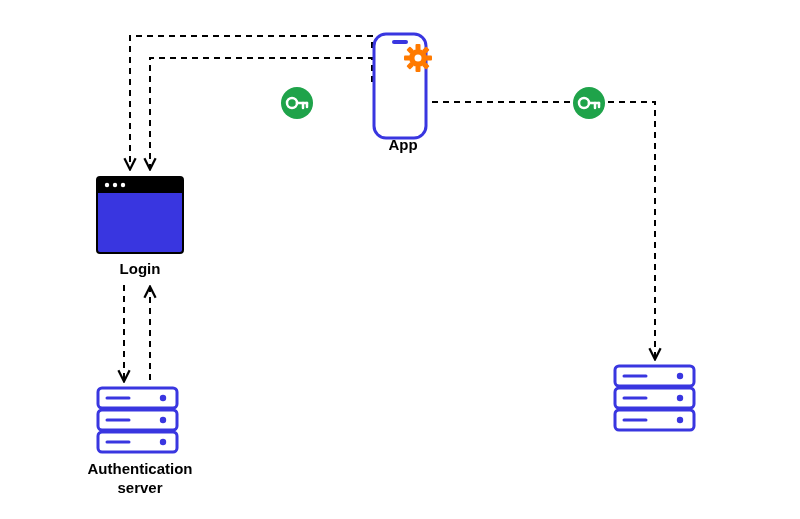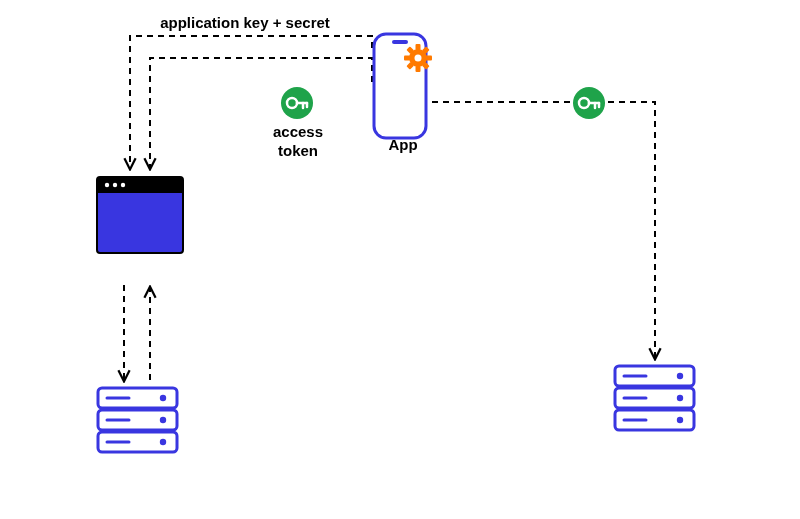--- a/index.html
+++ b/index.html
@@ -74,60 +74,60 @@
 
   <svg width="34" height="34" style="position:absolute;left:280;top:86">
     <circle cx="17" cy="17" r="16" fill="#1fa34a"></circle>
     <g stroke="#fff" stroke-width="2.5" fill="none" stroke-linecap="round">
       <circle cx="12" cy="17" r="5"></circle>
       <path d="M17 17 H27"></path>
       <path d="M23 17 V22"></path>
       <path d="M27 17 V21"></path>
     </g>
   </svg>
-  <div class="label" style="left:263px;top:123px;width:70px">access
-token</div>
 
   <svg width="34" height="34" style="position:absolute;left:572;top:86">
     <circle cx="17" cy="17" r="16" fill="#1fa34a"></circle>
     <g stroke="#fff" stroke-width="2.5" fill="none" stroke-linecap="round">
       <circle cx="12" cy="17" r="5"></circle>
       <path d="M17 17 H27"></path>
       <path d="M23 17 V22"></path>
       <path d="M27 17 V21"></path>
     </g>
   </svg>
 
-  <div class="label" style="left:135px;top:14px;width:220px;text-align:center">application key + secret</div>
 
   <svg width="90" height="80" style="position:absolute;left:95;top:175">
     <rect x="2" y="2" width="86" height="76" rx="3" fill="#3936e0" stroke="#000" stroke-width="2"></rect>
     <rect x="2" y="2" width="86" height="16" fill="#000"></rect>
     <circle cx="12" cy="10" r="2.2" fill="#fff"></circle>
     <circle cx="20" cy="10" r="2.2" fill="#fff"></circle>
     <circle cx="28" cy="10" r="2.2" fill="#fff"></circle>
   </svg>
+  <div class="label" style="left:95px;top:260px;width:90px">Login</div>
 
   <svg width="85" height="70" style="position:absolute;left:95;top:385">
     <g fill="#fff" stroke="#3936e0" stroke-width="3">
       <rect x="3" y="3" width="79" height="20" rx="4"></rect>
       <rect x="3" y="25" width="79" height="20" rx="4"></rect>
       <rect x="3" y="47" width="79" height="20" rx="4"></rect>
     </g>
     <g fill="#3936e0">
       <circle cx="68" cy="13" r="3.2"></circle>
       <circle cx="68" cy="35" r="3.2"></circle>
       <circle cx="68" cy="57" r="3.2"></circle>
     </g>
     <g stroke="#3936e0" stroke-width="3" stroke-linecap="round">
       <line x1="12" y1="13" x2="34" y2="13"></line>
       <line x1="12" y1="35" x2="34" y2="35"></line>
       <line x1="12" y1="57" x2="34" y2="57"></line>
     </g>
   </svg>
+  <div class="label" style="left:75px;top:460px;width:130px">Authentication
+server</div>
 
   <svg width="85" height="70" style="position:absolute;left:612;top:363">
     <g fill="#fff" stroke="#3936e0" stroke-width="3">
       <rect x="3" y="3" width="79" height="20" rx="4"></rect>
       <rect x="3" y="25" width="79" height="20" rx="4"></rect>
       <rect x="3" y="47" width="79" height="20" rx="4"></rect>
     </g>
     <g fill="#3936e0">
       <circle cx="68" cy="13" r="3.2"></circle>
       <circle cx="68" cy="35" r="3.2"></circle>

